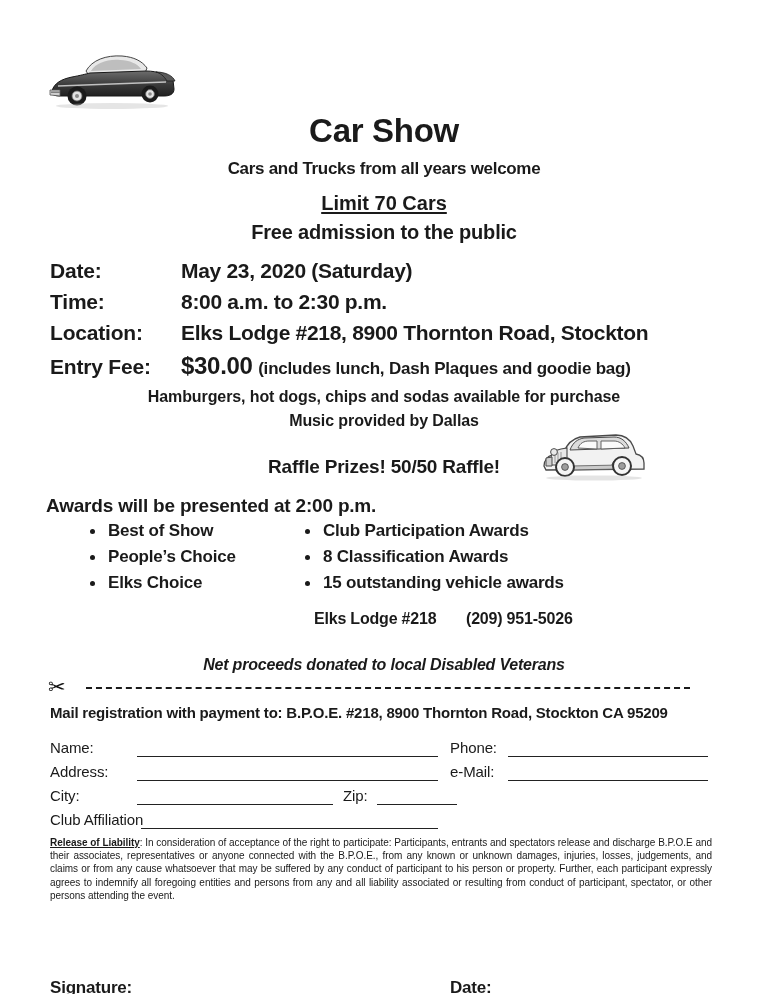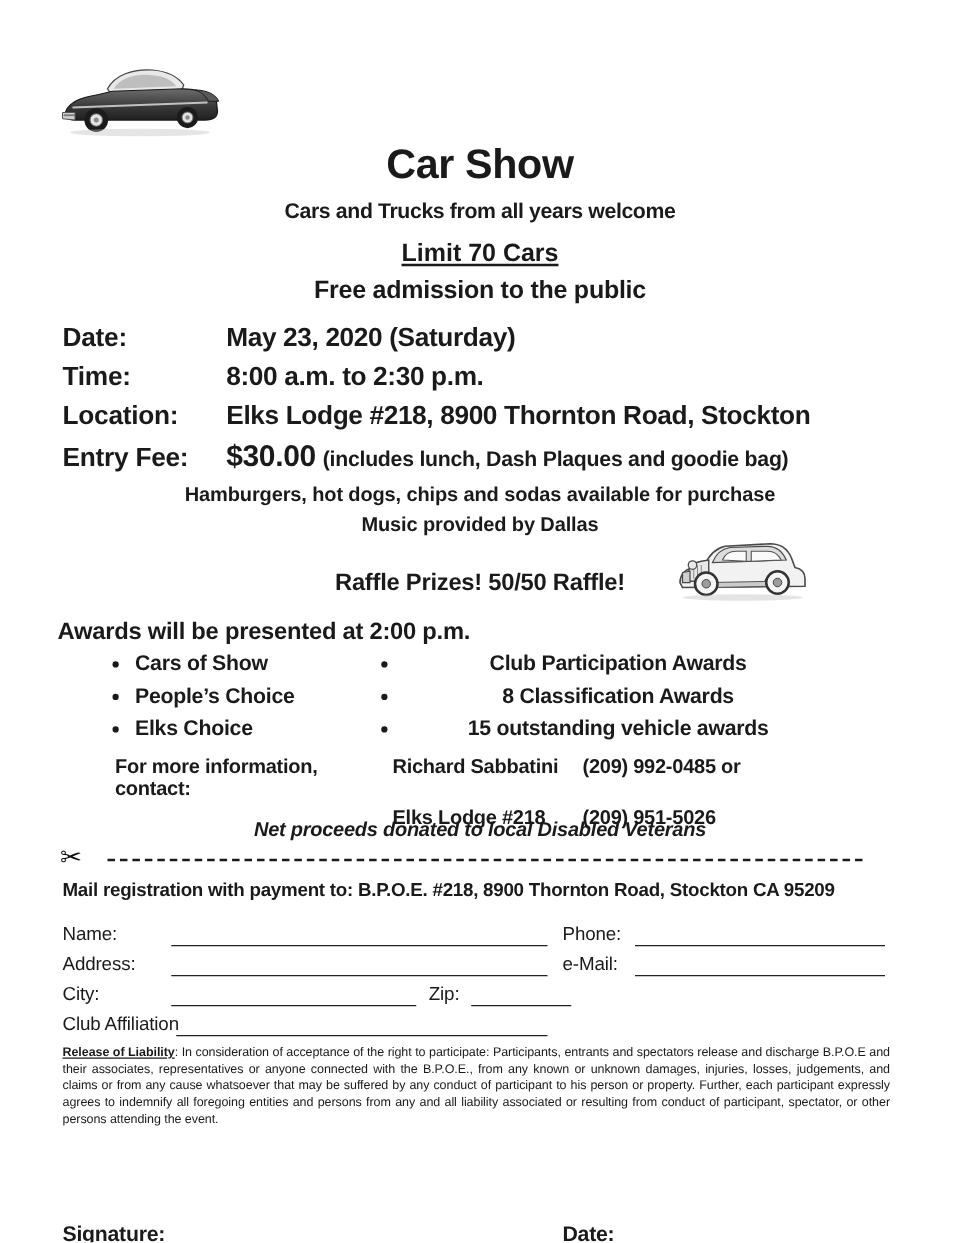--- a/index.html
+++ b/index.html
@@ -113,21 +113,21 @@
     font-weight: bold;
     letter-spacing: -0.2px;
   }
   .awards-cols {
     left: 46px; top: 518px;
     width: 620px;
     display: flex;
   }
   .aw-col { list-style: none; margin: 0; padding: 0; }
   .aw-col.left  { width: 215px; flex: 0 0 215px; padding-left: 40px; }
-  .aw-col.right { flex: 1 1 auto; padding-left: 0; text-align: center; }
+  .aw-col.right { flex: 1 1 auto; padding-left: 0; }
   .aw-item {
     font-size: 17px;
     font-weight: bold;
     letter-spacing: -0.2px;
     line-height: 26px;
     position: relative;
     padding-left: 22px;
   }
   .aw-item::before {
     content: "";
@@ -358,37 +358,32 @@
       </g>
 
       <ellipse cx="60" cy="58" rx="48" ry="2.6" fill="#c4c4c4" opacity="0.45"></ellipse>
     </svg>
   </div>
 
   <div class="abs awards-head">Awards will be presented at 2:00 p.m.</div>
 
   <div class="abs awards-cols">
     <ul class="aw-col left">
-      <li class="aw-item">Cars of Show</li>
+      <li class="aw-item">Best of Show</li>
       <li class="aw-item">People’s Choice</li>
       <li class="aw-item">Elks Choice</li>
     </ul>
     <ul class="aw-col right">
       <li class="aw-item">Club Participation Awards</li>
       <li class="aw-item">8 Classification Awards</li>
       <li class="aw-item">15 outstanding vehicle awards</li>
     </ul>
   </div>
 
   <div class="abs contact">
-    <div class="contact-row">
-      <div class="contact-lead">For more information, contact:</div>
-      <div class="contact-name">Richard Sabbatini</div>
-      <div class="contact-phone">(209) 992-0485 or</div>
-    </div>
     <div class="contact-row second">
       <div class="contact-lead"></div>
       <div class="contact-name">Elks Lodge #218</div>
       <div class="contact-phone">(209) 951-5026</div>
     </div>
   </div>
 
   <div class="abs ctr netproceeds">Net proceeds donated to local Disabled Veterans</div>
 
   <div class="abs cutline">

